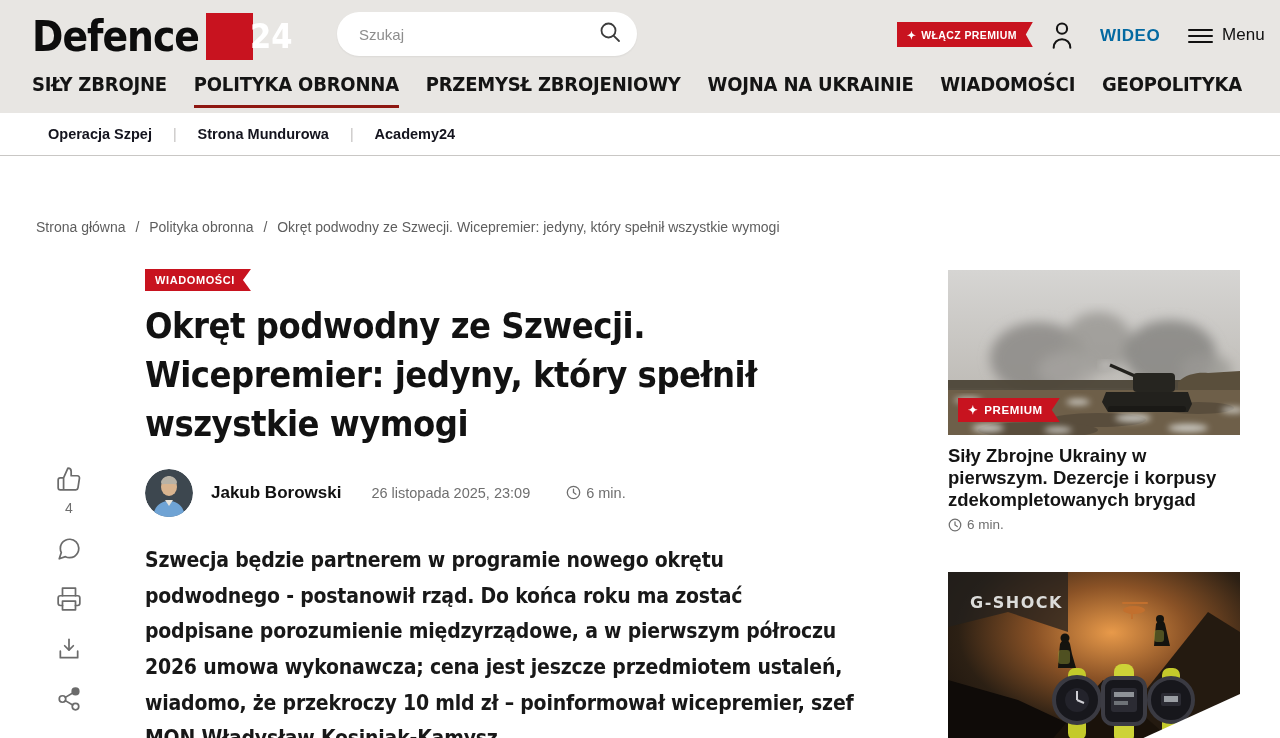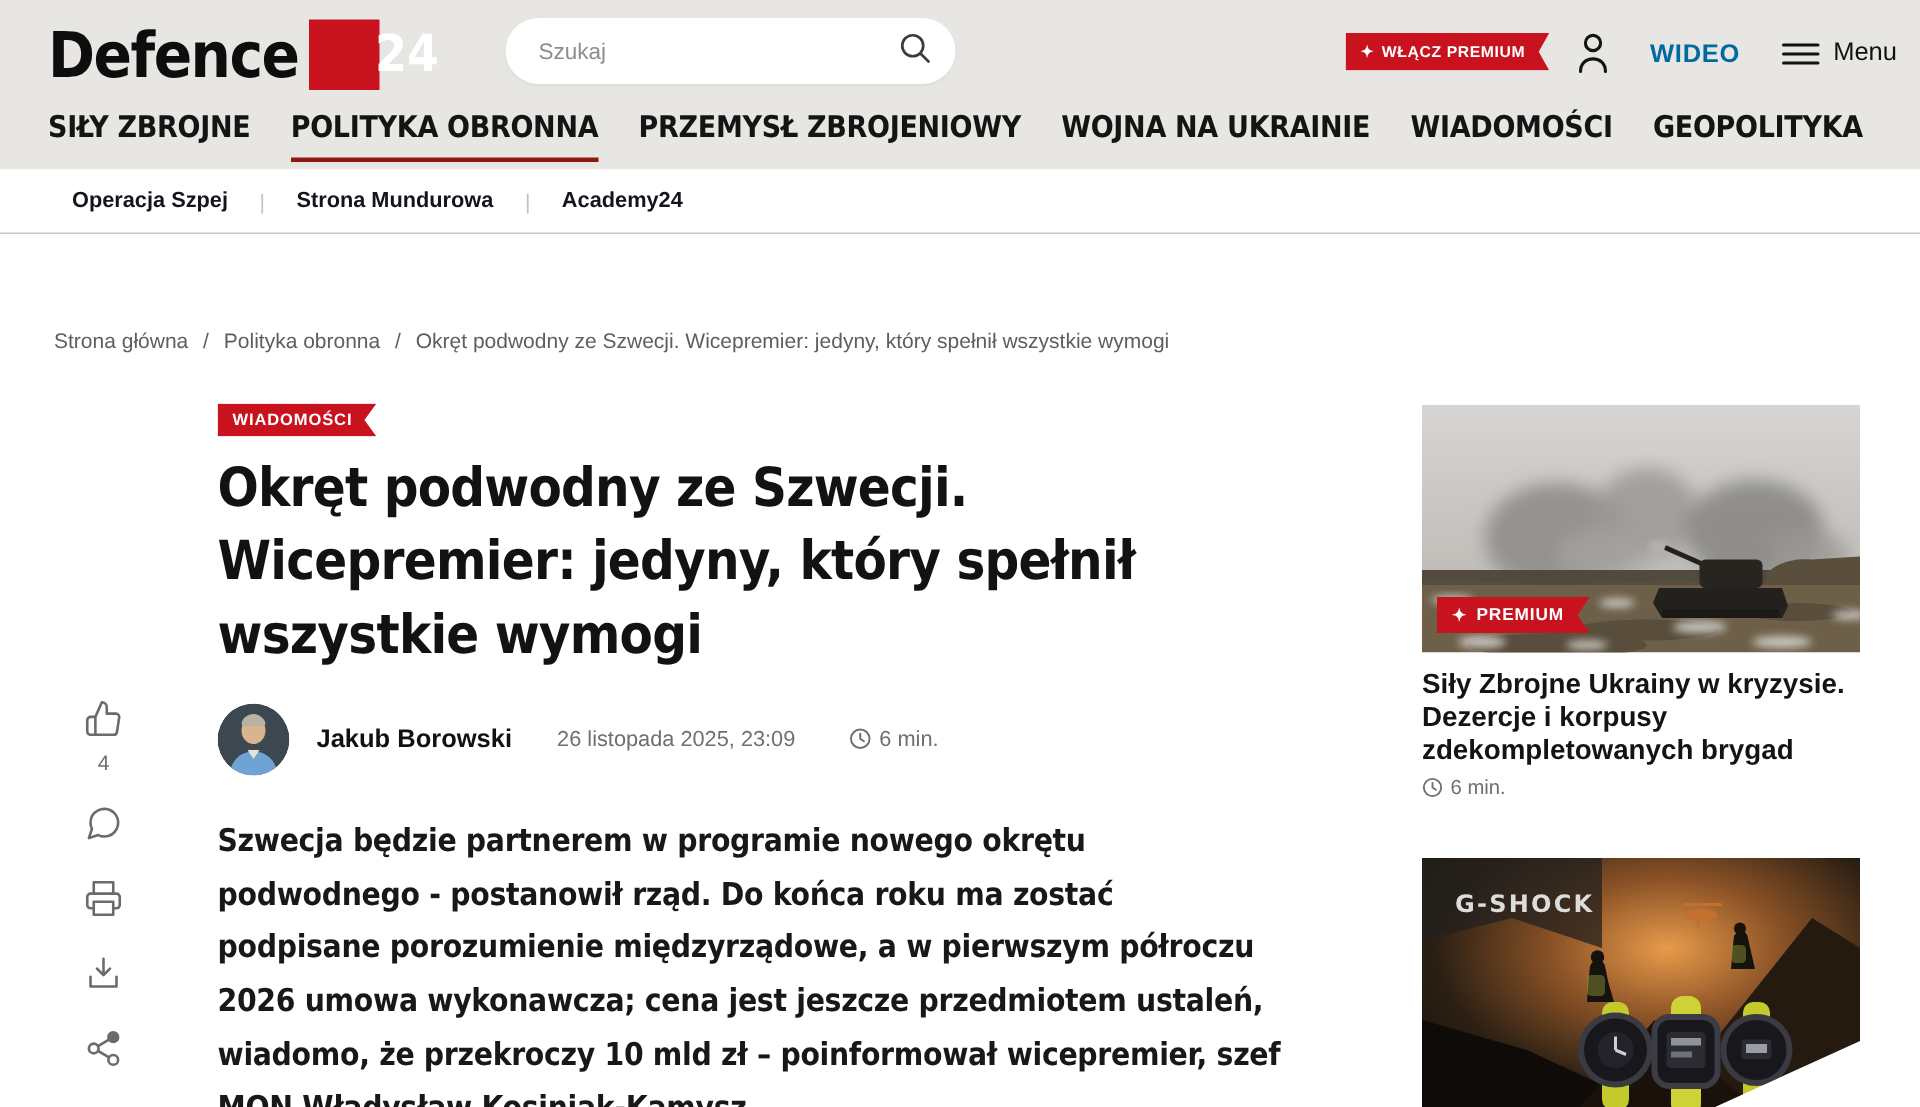--- a/index.html
+++ b/index.html
@@ -264,21 +264,21 @@
           <rect x="185" y="103" width="42" height="19" rx="4" fill="#262520"></rect>
           <path d="M158 122h82l4 12-4 8h-80l-6-10z" fill="#22211d"></path>
           <rect x="160" y="136" width="78" height="6" rx="3" fill="#1a1916"></rect>
         </g>
       </svg>
       <span class="premium-badge">
         <span>✦</span>
         <span>PREMIUM</span>
       </span>
     </div>
-    <div class="card-title">Siły Zbrojne Ukrainy w kryzysie. Dezercje i korpusy zdekompletowanych brygad</div>
+    <div class="card-title">Siły Zbrojne Ukrainy w pierwszym. Dezercje i korpusy zdekompletowanych brygad</div>
     <div class="card-meta">
       <svg width="14" height="14" viewBox="0 0 16 16" fill="none" stroke="#6f6f6f" stroke-width="1.4" stroke-linecap="round">
         <circle cx="8" cy="8" r="6.6"></circle>
           <path d="M8 4.5V8l2.6 1.8"></path>
       </svg>
       <span>6 min.</span>
     </div>
   </div>
 
   <div class="ad">

